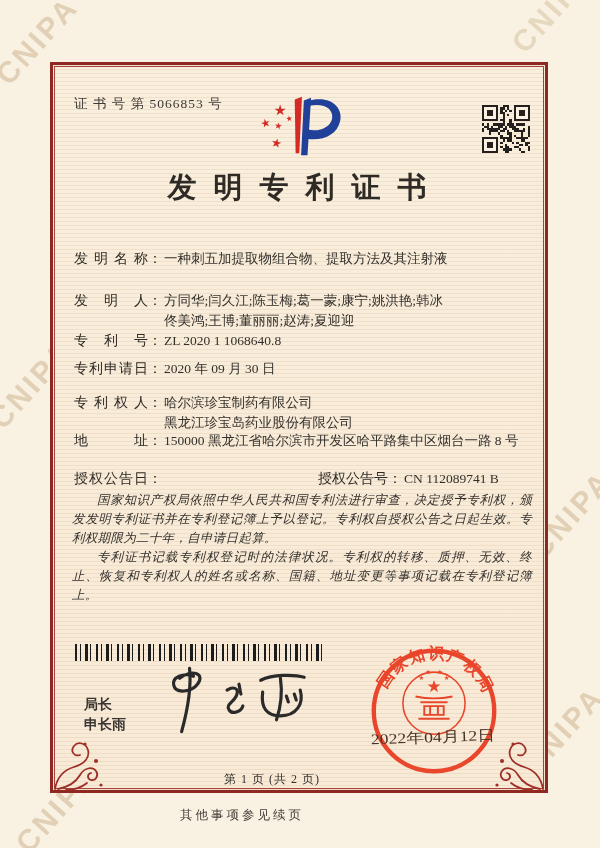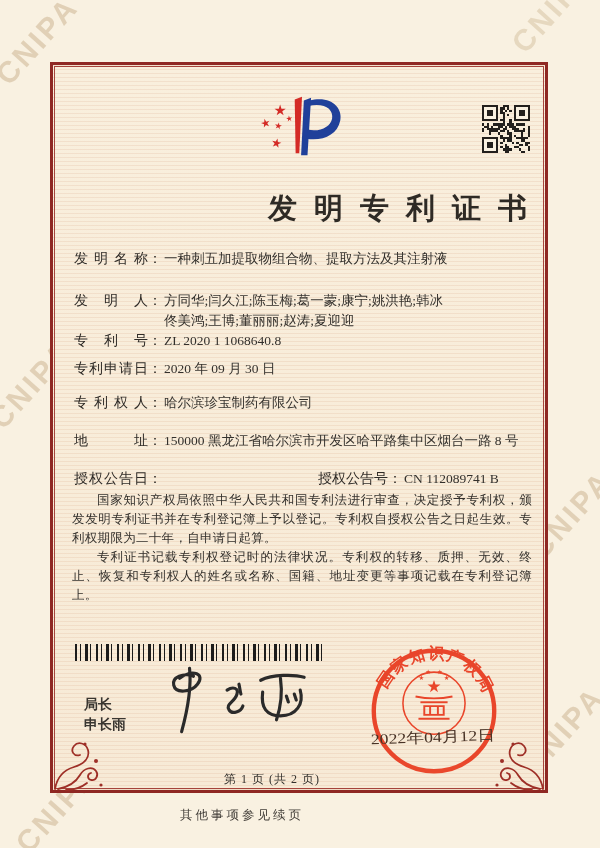--- a/index.html
+++ b/index.html
@@ -37,22 +37,22 @@
   .frame-inner{position:absolute;inset:1px;border:1px solid #a5443c;}
   .flourish{position:absolute;z-index:4;width:58px;height:58px;}
   .flourish-left{left:52px;top:734px;}
   .flourish-right{left:488px;top:734px;transform:scaleX(-1);}
   
   .content{position:absolute;inset:0;z-index:3;}
   .cert-no{position:absolute;left:74px;top:95px;font-size:13.5px;letter-spacing:1px;color:#3d3a36;}
   .logo{position:absolute;left:252px;top:95px;width:100px;height:82px;}
   .qr{position:absolute;left:482px;top:105px;width:48px;height:48px;}
   .title{
-    position:absolute;left:50px;top:189px;width:494px;margin:0;
-    text-align:right;font-size:29px;font-weight:bold;color:#2e2a25;
+    position:absolute;left:50px;top:168px;width:494px;margin:0;
+    text-align:center;font-size:29px;font-weight:bold;color:#2e2a25;
     letter-spacing:17px;text-indent:17px;white-space:nowrap;
   }
   
   .frow{position:absolute;left:74px;width:466px;font-size:13.5px;line-height:20px;color:#33302c;display:flex;align-items:flex-start;}
   .flabel{
     display:inline-block;width:74px;flex:0 0 74px;
     text-align:justify;text-align-last:justify;text-justify:inter-character;
     font-size:14px;color:#2f2b27;
   }
   .fcolon{display:inline-block;flex:0 0 14px;font-size:14px;color:#2f2b27;}
@@ -62,21 +62,21 @@
   .r3{top:331px;}
   .r4{top:359px;}
   .r5{top:393px;}
   .r6{top:431px;align-items:center;}
   .r7{top:469px;}
   .r6 .fvalue{max-width:372px;}
   .grant-no-group{position:absolute;left:244px;top:0;display:flex;}
   .grant-no-group .flabel{width:70px;flex:0 0 70px;}
   
   .paras{position:absolute;left:72px;top:491px;width:460px;font-size:12.5px;line-height:19px;letter-spacing:0.3px;color:#33302c;text-align:justify;}
-  .paras p{margin:0;text-indent:2em;}
+  .paras p{margin:0;text-indent:2em;font-style:italic;}
   
   .barcode{
     position:absolute;left:75px;top:644px;width:248px;height:17px;
     background-image:
       repeating-linear-gradient(90deg,#1c1c1c 0 2px,rgba(0,0,0,0) 2px 5px,#1c1c1c 5px 6px,rgba(0,0,0,0) 6px 10px,#1c1c1c 10px 13px,rgba(0,0,0,0) 13px 15px,#1c1c1c 15px 16px,rgba(0,0,0,0) 16px 21px);
   }
   
   .sig-title{position:absolute;left:84px;top:688px;font-family:"Liberation Sans","DejaVu Sans",sans-serif;font-weight:bold;font-size:14px;color:#3a3631;margin-top:8px;}
   .sig-name{position:absolute;left:84px;top:716px;font-family:"Liberation Sans","DejaVu Sans",sans-serif;font-weight:bold;font-size:14px;color:#3a3631;}
   .sig-script{position:absolute;left:150px;top:664px;width:168px;height:72px;}
@@ -117,20 +117,21 @@
 </div>
 <svg class="flourish flourish-left" viewBox="0 0 58 58">
     <use href="#flourish-art"></use>
   </svg>
 <svg class="flourish flourish-right" viewBox="0 0 58 58">
     <use href="#flourish-art"></use>
   </svg>
 
 <div class="content">
 
+  <div class="cert-no">证 书 号 第 5066853 号</div>
 
   <svg class="logo" viewBox="0 0 100 90">
     <g fill="#d42b26">
       <use href="#star5" transform="translate(26,17) scale(6.5)"></use>
       <use href="#star5" transform="translate(10,31) scale(5) rotate(-14)"></use>
       <use href="#star5" transform="translate(24,34) scale(4) rotate(10)"></use>
       <use href="#star5" transform="translate(36,26) scale(3.4) rotate(-8)"></use>
       <use href="#star5" transform="translate(22,53) scale(5.4) rotate(12)"></use>
       <polygon points="42,5 50,2 47,64 43,64"></polygon>
     </g>
@@ -301,20 +302,21 @@
     <span class="flabel">专利申请日</span>
       <span class="fcolon">：</span>
     <span class="fvalue">2020 年 09 月 30 日</span>
   </div>
 
   <div class="frow r5">
     <span class="flabel">专利权人</span>
       <span class="fcolon">：</span>
     <span class="fvalue">
       <div>哈尔滨珍宝制药有限公司</div>
+      <div>黑龙江珍宝岛药业股份有限公司</div>
     </span>
   </div>
 
   <div class="frow r6">
     <span class="flabel">地址</span>
       <span class="fcolon">：</span>
     <span class="fvalue">150000 黑龙江省哈尔滨市开发区哈平路集中区烟台一路 8 号</span>
   </div>
 
   <div class="frow r7">

